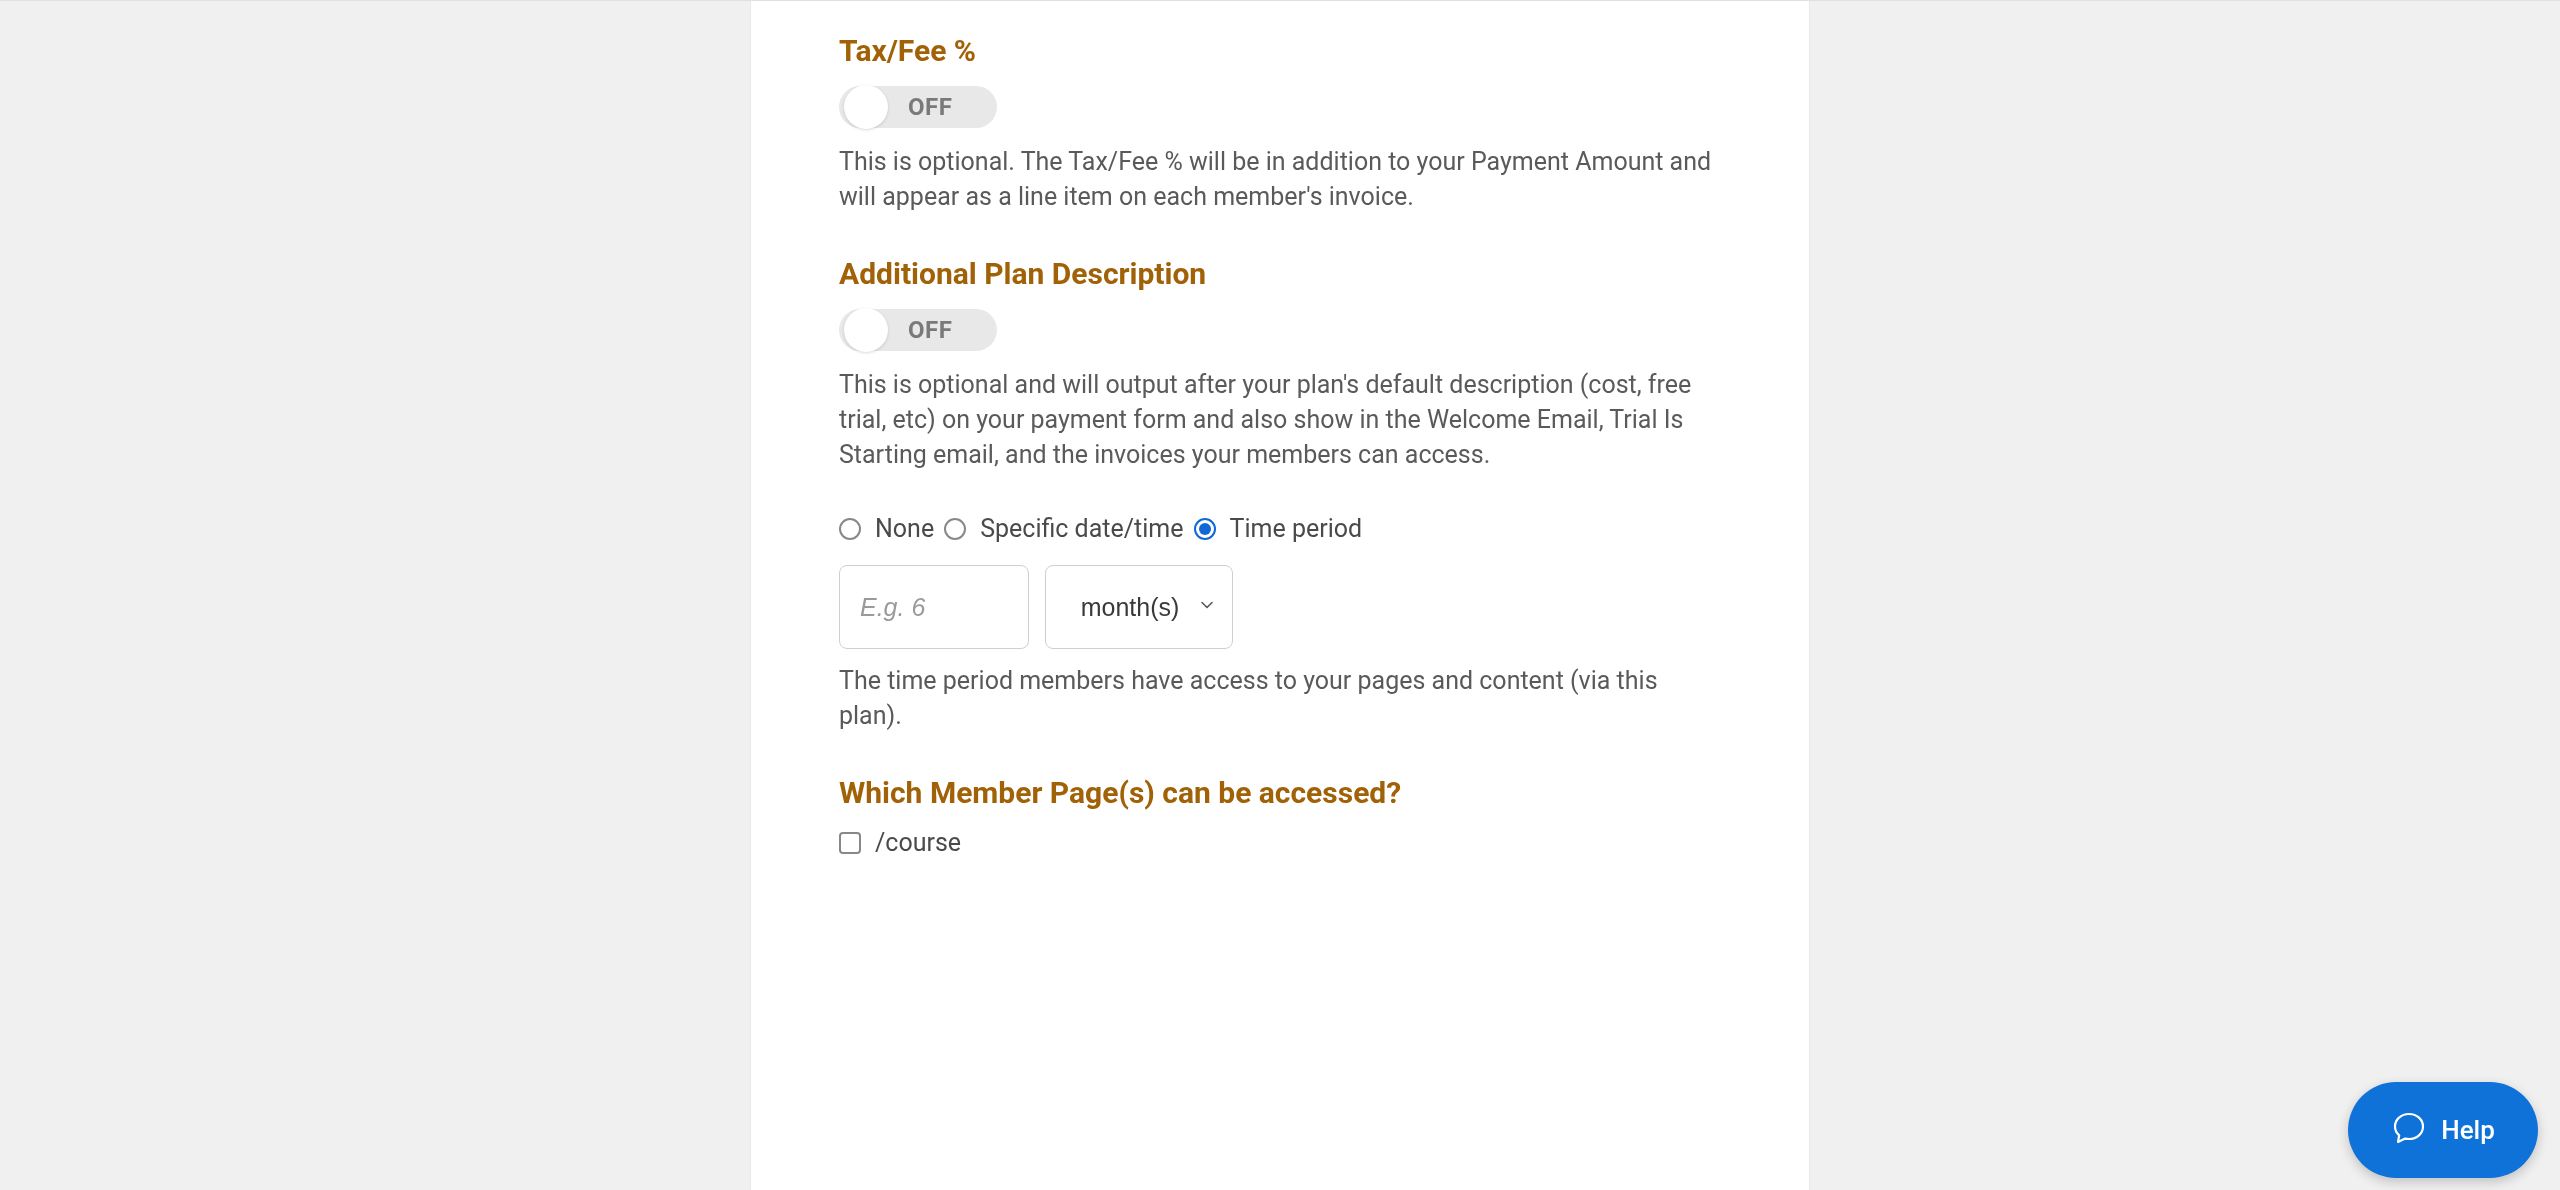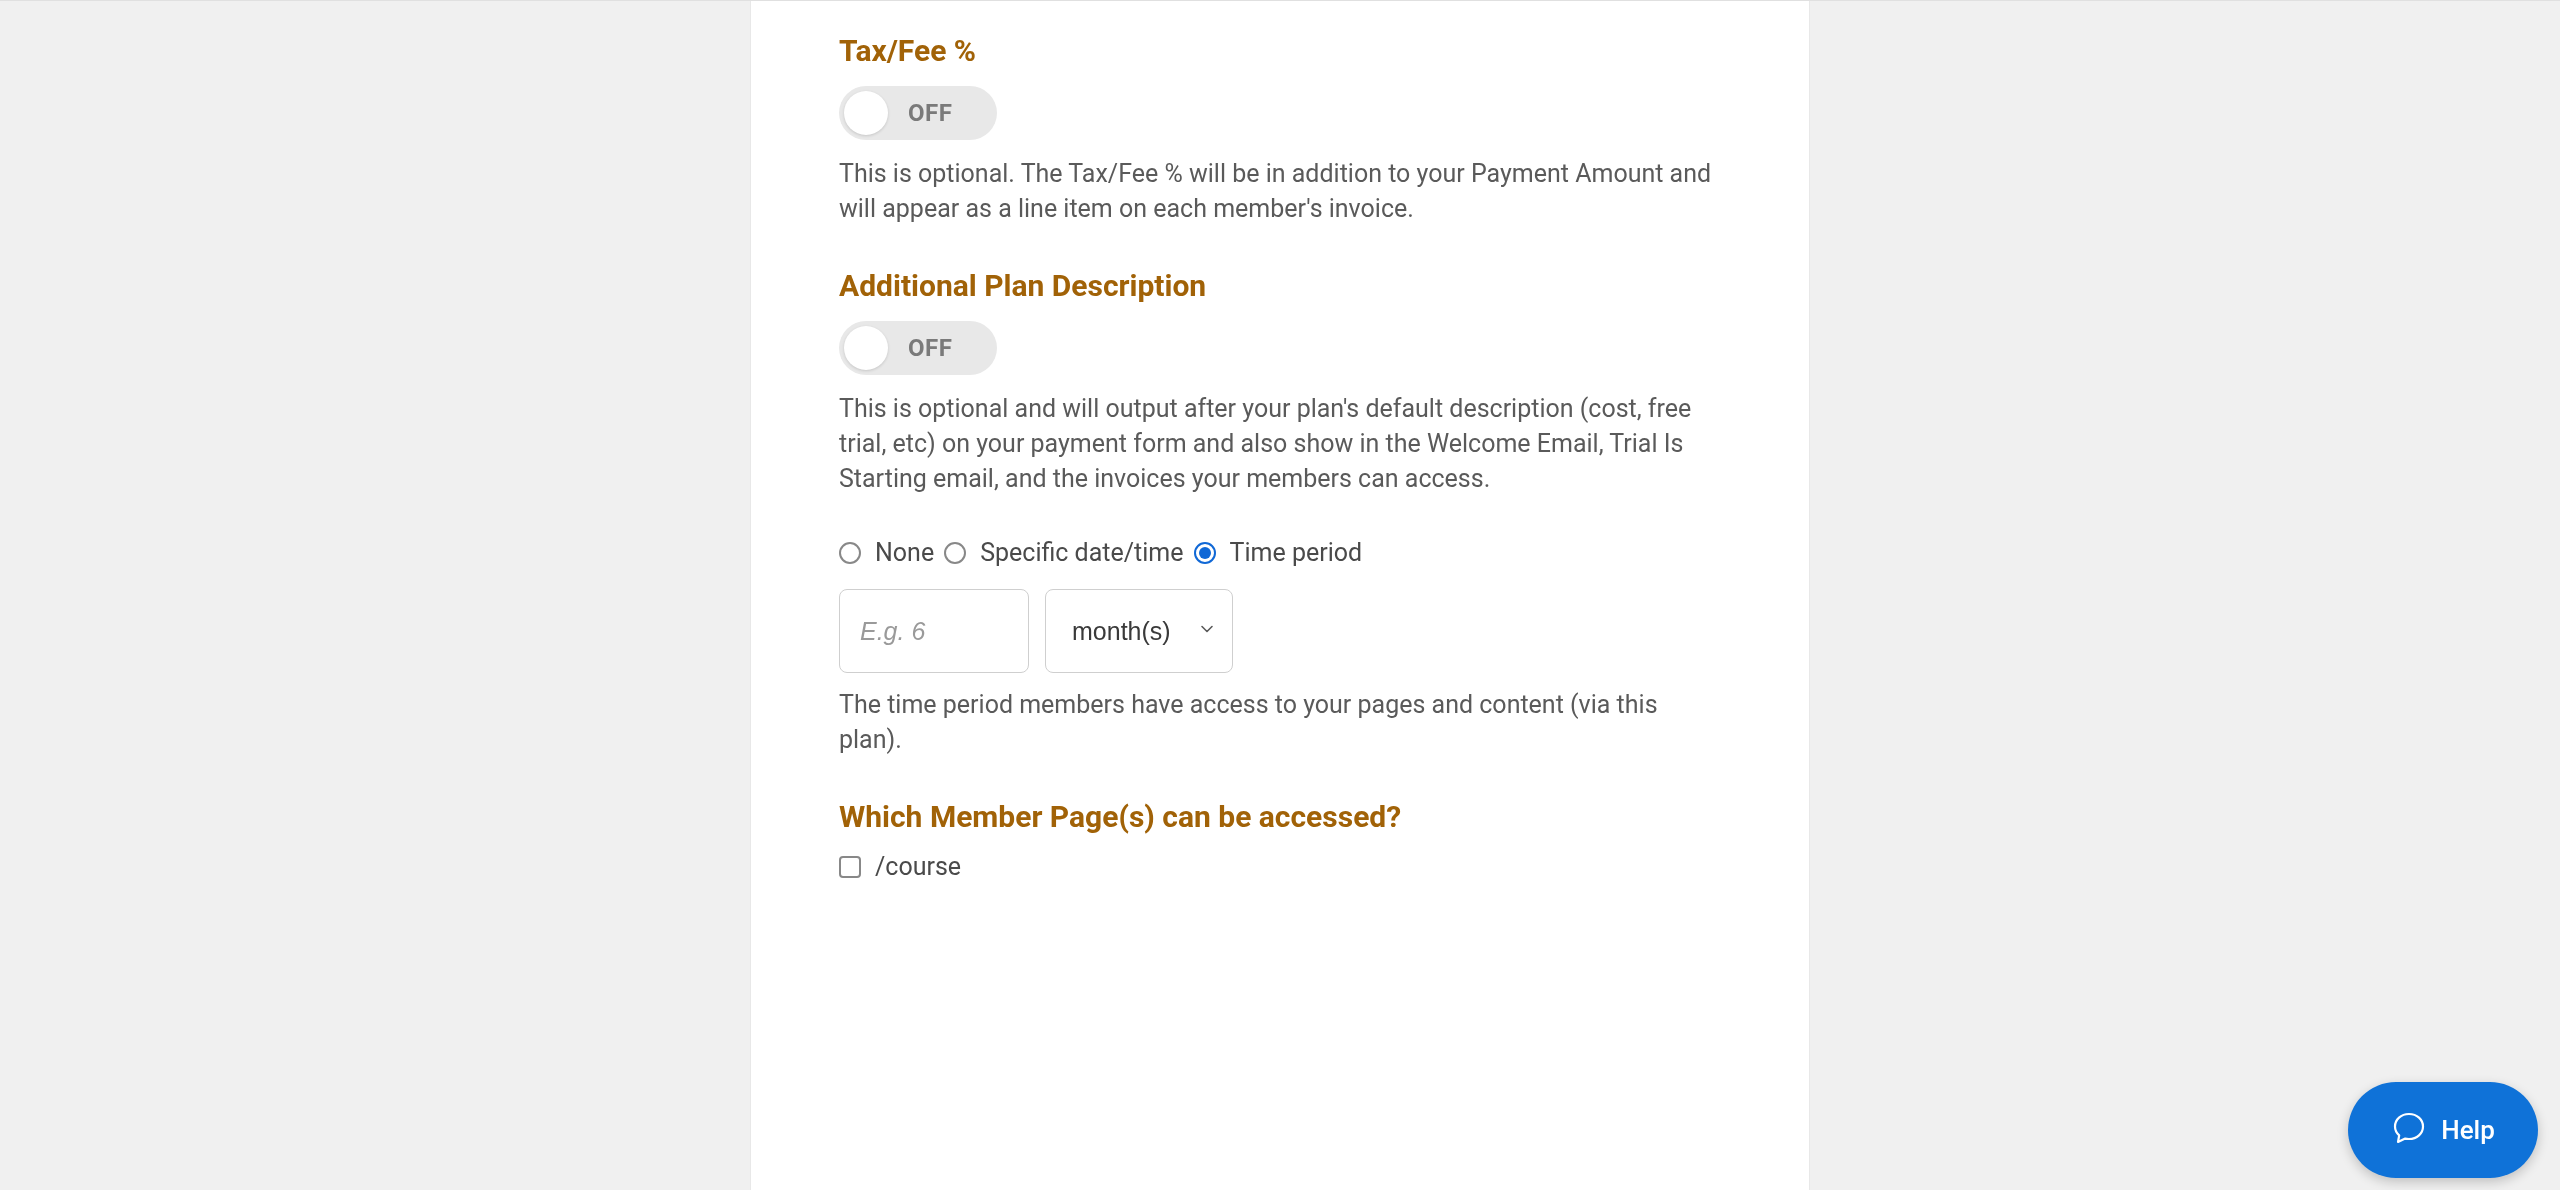--- a/index.html
+++ b/index.html
@@ -34,21 +34,21 @@
   .section-title {
     font-size: 30px;
     font-weight: 700;
     color: #a16207;
     margin-bottom: 18px;
   }
   .toggle-wrapper {
     display: inline-flex;
     align-items: center;
     width: 158px;
-    height: 54px;
+    height: 42px;
     background: #e8e8e8;
     border-radius: 27px;
     padding: 5px;
     cursor: pointer;
     margin-bottom: 16px;
   }
   .toggle-knob {
     width: 44px;
     height: 44px;
     background: #ffffff;
@@ -133,20 +133,21 @@
     border: 1px solid #cfcfcf;
     border-radius: 8px;
     padding: 0 44px 0 26px;
     font-size: 25px;
     color: #3a3a3a;
     background: #ffffff;
     appearance: none;
     -webkit-appearance: none;
     outline: none;
     cursor: pointer;
+    text-align: center;
   }
   .select-chevron {
     position: absolute;
     right: 18px;
     top: 50%;
     transform: translateY(-50%);
     pointer-events: none;
   }
   .checkbox-group {
     display: flex;

